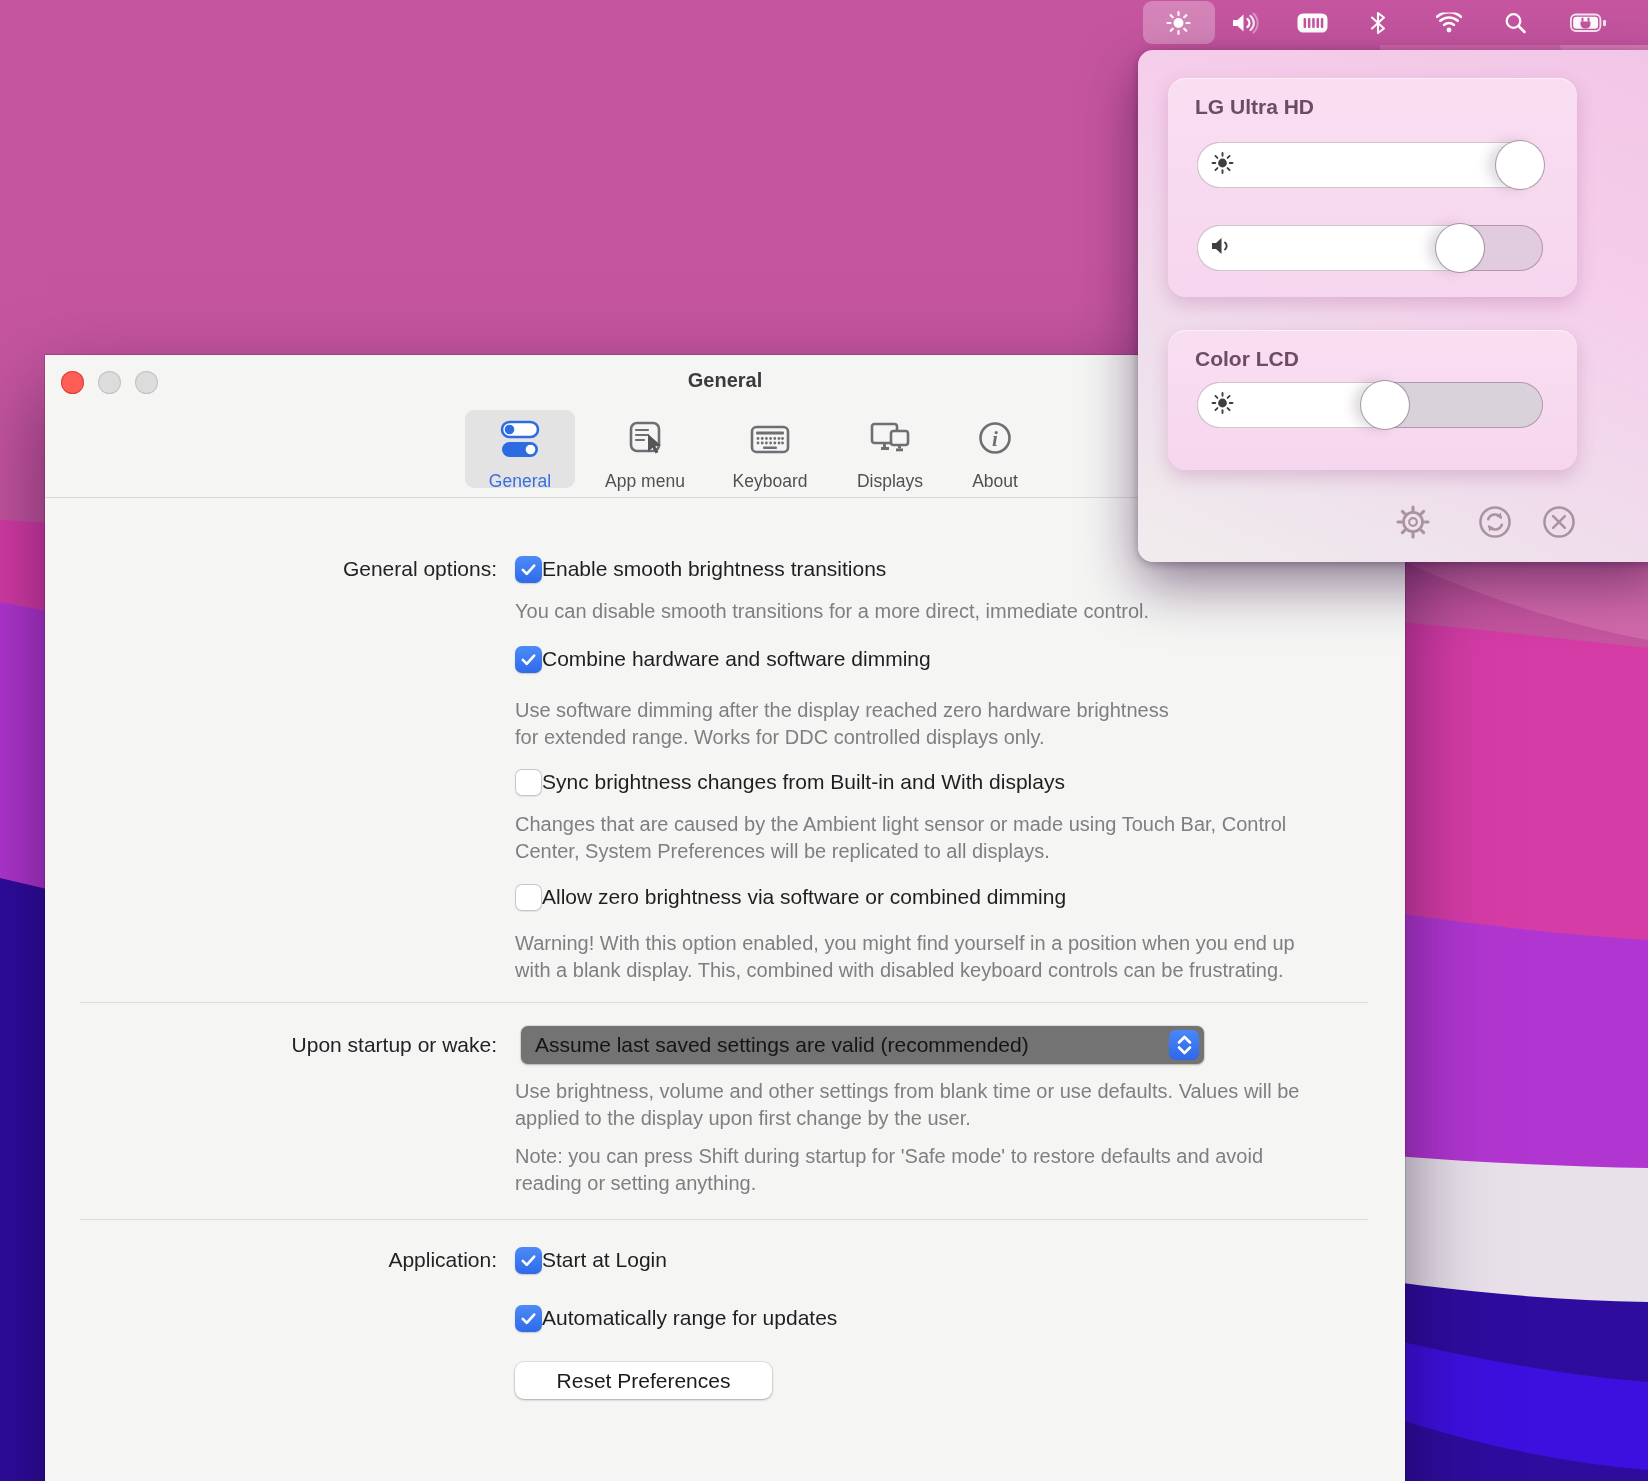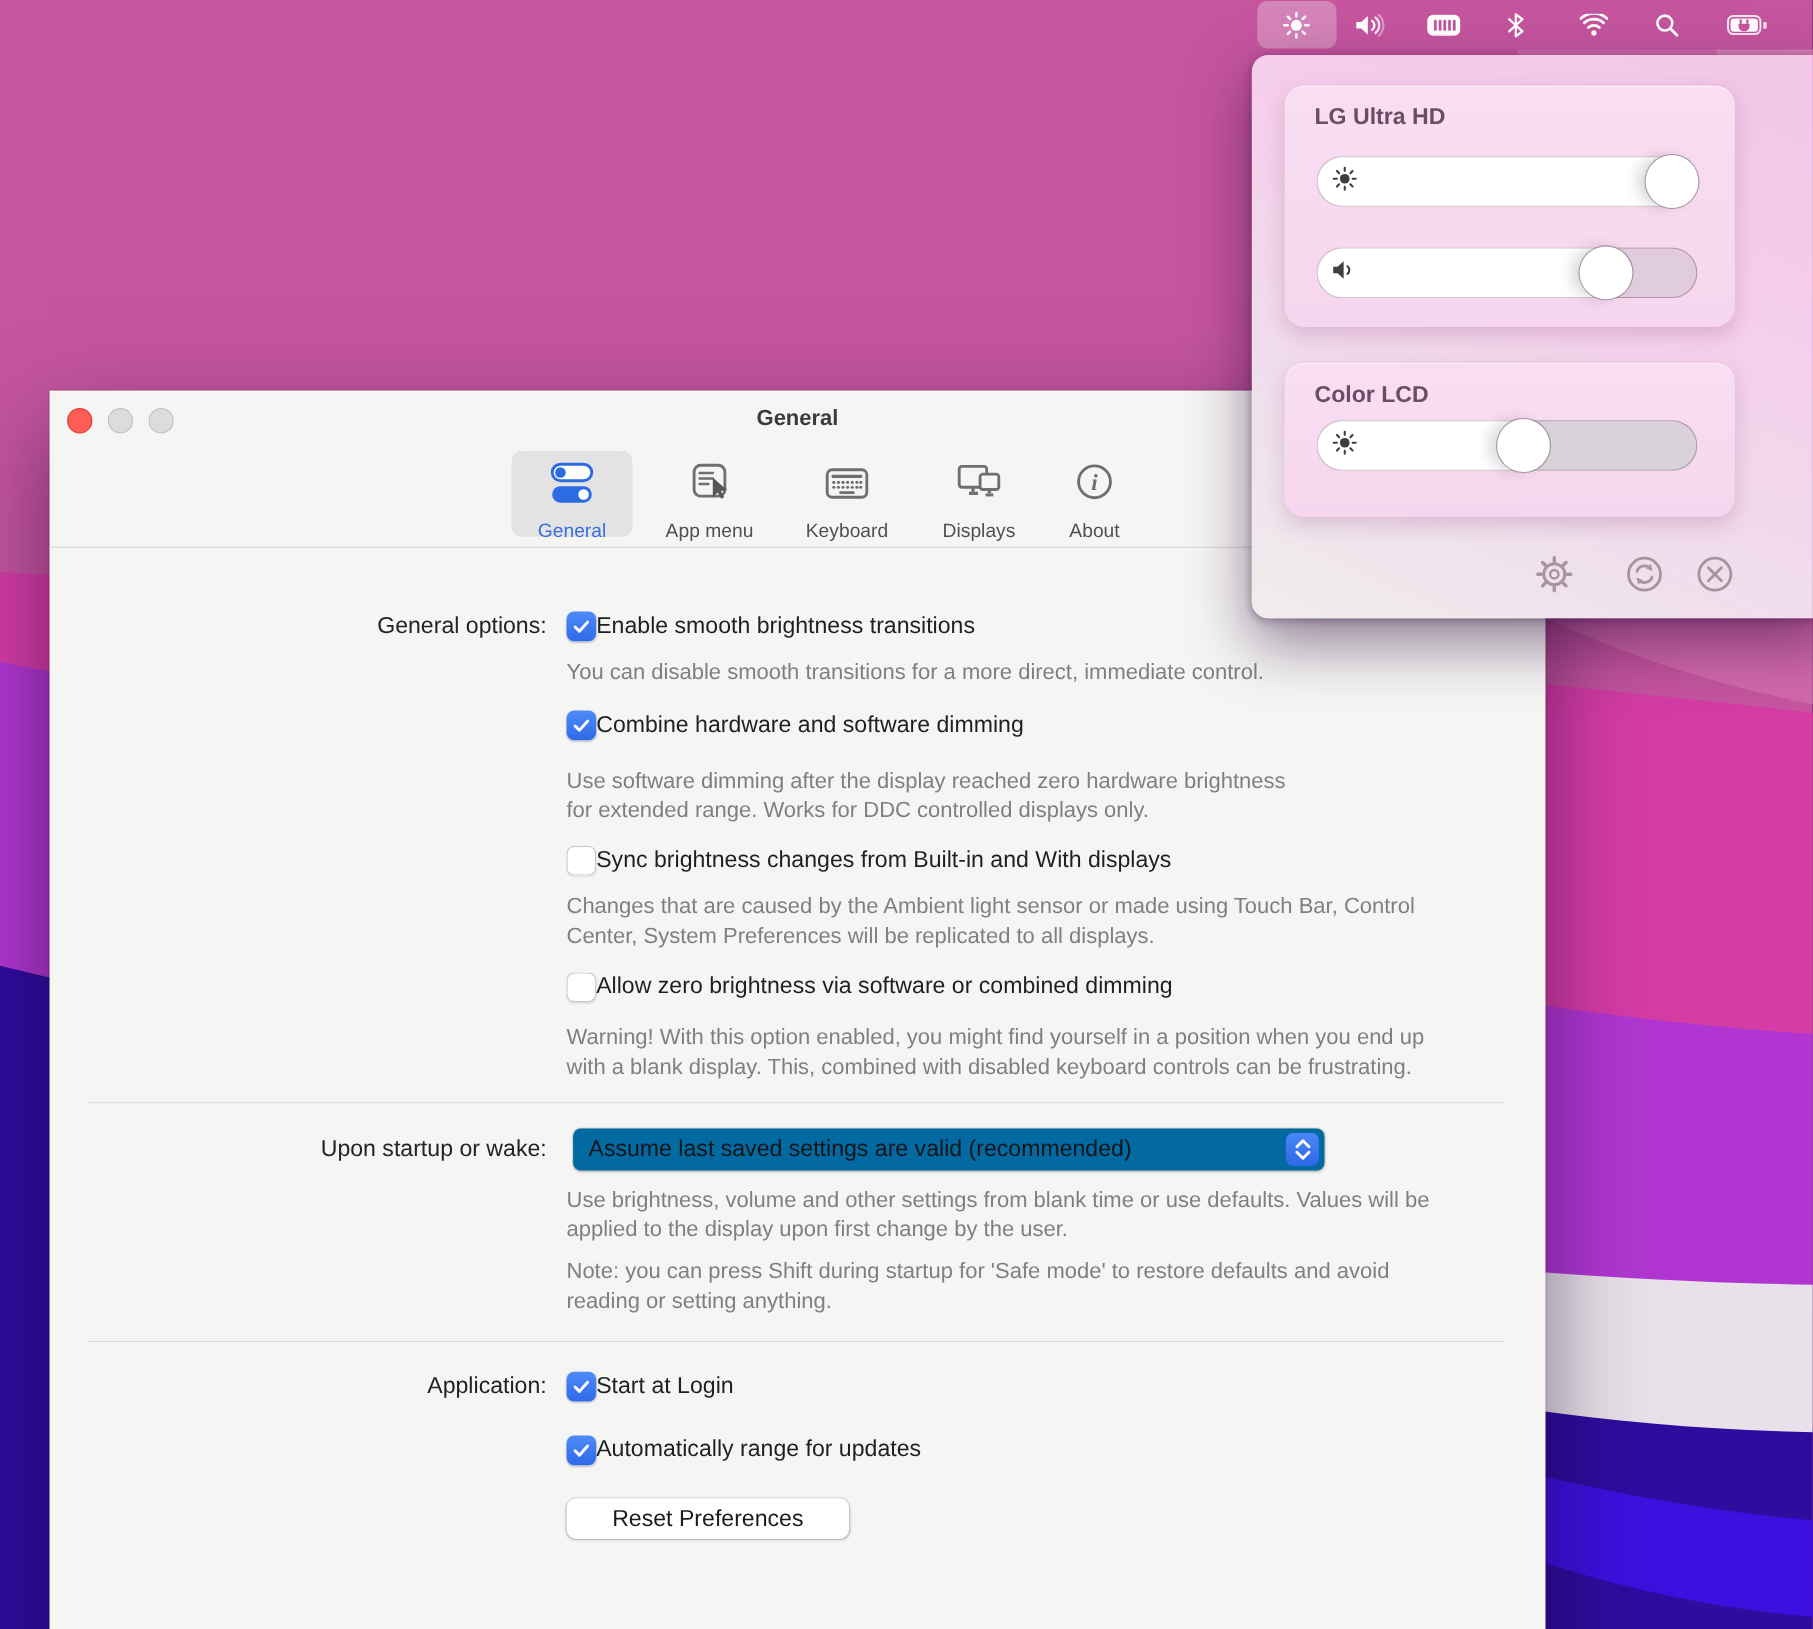--- a/index.html
+++ b/index.html
@@ -55,21 +55,21 @@
   .cb{width:27px;height:27px;border-radius:7px;background:#fff;flex:0 0 auto;cursor:pointer;
       box-shadow:inset 0 0 0 1px #c6c6c8, 0 1px 1px rgba(0,0,0,.08);display:flex;align-items:center;justify-content:center;}
   .cb svg{display:none;width:21px;height:21px;}
   .cb.checked{background:linear-gradient(180deg,#4d8bf8,#2f6ae9);box-shadow:0 1px 1.5px rgba(0,0,0,.18);}
   .cb.checked svg{display:block;}
   .cblabel{font-size:21px;color:#1f1f21;white-space:nowrap;}
   .help{position:absolute;left:470px;font-size:20px;color:#7f7e83;line-height:26.5px;}
   .help span{display:block;white-space:nowrap;}
   .divider{position:absolute;left:35px;width:1288px;height:1px;background:#dddcdb;}
 
-  .dropdown{position:absolute;left:476px;top:671px;width:683px;height:38px;background:#0369a1;border-radius:7px;
+  .dropdown{position:absolute;left:476px;top:671px;width:683px;height:38px;background:#737373;border-radius:7px;
             box-shadow:0 0 0 1px rgba(0,0,0,.08), 0 1px 2.5px rgba(0,0,0,.22);
             display:flex;align-items:center;cursor:pointer;}
   .ddtext{margin-left:14px;font-size:21px;color:#151517;white-space:nowrap;}
   .ddchev{position:absolute;right:5px;top:4px;width:30px;height:30px;border-radius:6.5px;
           background:linear-gradient(180deg,#4a87f8,#2e68e8);display:flex;align-items:center;justify-content:center;}
   .resetbtn{position:absolute;left:470px;top:1007px;width:257px;height:37px;background:#fff;border-radius:9px;
             box-shadow:0 0 0 1px rgba(0,0,0,.07), 0 1px 2.5px rgba(0,0,0,.25);
             display:flex;align-items:center;justify-content:center;
             font-size:21px;color:#1c1c1e;cursor:pointer;}
 </style>

